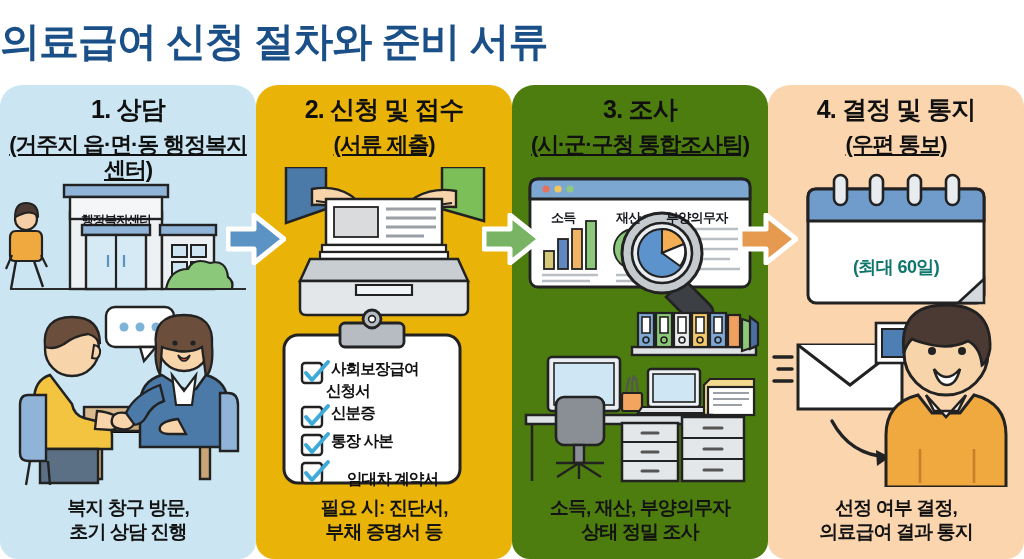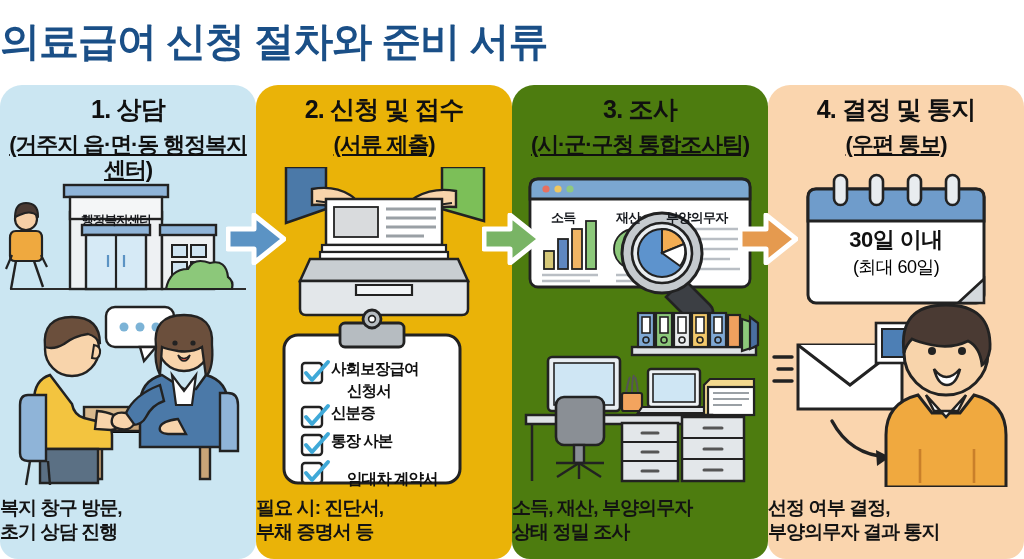--- a/index.html
+++ b/index.html
@@ -64,20 +64,21 @@
     font-size: 22px;
     font-weight: bold;
     letter-spacing: -1.1px;
     margin-top: 10px;
     line-height: 1.12;
     text-decoration: underline;
   }
   .panel-caption {
     position: absolute;
     bottom: 14px; left: 0; width: 100%;
+    text-align: center;
     font-size: 19px;
     font-weight: bold;
     line-height: 1.3;
     letter-spacing: -0.9px;
     color: #131313;
     z-index: 6;
   }
 
   .art {
     position: absolute;
@@ -96,21 +97,20 @@
   .arrow.a1 { left: 226px; }
   .arrow.a2 { left: 482px; }
   .arrow.a3 { left: 738px; }
   .clip-text {
     position: absolute;
     font-size: 15.5px;
     font-weight: bold;
     color: #101010;
     letter-spacing: -0.9px;
     white-space: nowrap;
-    font-family: Liberation Serif, serif;
   }
 
   
   .dash-label {
     position: absolute;
     font-size: 13px;
     font-weight: bold;
     color: #15181d;
     letter-spacing: -0.7px;
     white-space: nowrap;
@@ -118,22 +118,22 @@
 
   
   .cal-line1 {
     position: absolute;
     font-size: 22px; font-weight: bold;
     color: #111; letter-spacing: -0.5px;
     white-space: nowrap;
   }
   .cal-line2 {
     position: absolute;
-    font-size: 18px; font-weight: normal;
-    color: #000000; letter-spacing: -0.6px;
+    font-size: 18px; font-weight: bold;
+    color: #0f766e; letter-spacing: -0.6px;
     white-space: nowrap;
   }
 
   
   .bldg-sign {
     position: absolute;
     font-size: 12.5px; font-weight: bold;
     color: #16181c; letter-spacing: -0.9px;
     white-space: nowrap;
     margin-top: 12px;
@@ -294,21 +294,21 @@
           <g stroke="#3fa9d8" stroke-width="4" fill="none" stroke-linecap="round" stroke-linejoin="round">
             <path d="M50 206 l6 7 l16 -18"></path>
             <path d="M50 250 l6 7 l16 -18"></path>
             <path d="M50 278 l6 7 l16 -18"></path>
             <path d="M50 306 l6 7 l16 -18"></path>
           </g>
         </g>
       </svg>
 
       <div class="clip-text" style="left:75px; top:192px;">사회보장급여</div>
-      <div class="clip-text" style="left:91px; top:214px;">신청서</div>
+      <div class="clip-text" style="left:70px; top:214px;">신청서</div>
       <div class="clip-text" style="left:75px; top:236px;">신분증</div>
       <div class="clip-text" style="left:75px; top:264px;">통장 사본</div>
       <div class="clip-text" style="left:75px; top:302px;margin-left:16px;">임대차 계약서</div>
     </div>
 
     <div class="panel-caption">
       <div>필요 시: 진단서,</div>
       <div>부채 증명서 등</div>
     </div>
   </div>
@@ -490,27 +490,26 @@
           <circle cx="164" cy="184" r="4" fill="#222"></circle>
           <circle cx="194" cy="184" r="4" fill="#222"></circle>
           <path d="M166 202 q12 16 26 0 q-4 16-13 16 q-9 0-13-16z" fill="#ffffff" stroke="#222" stroke-width="2.6"></path>
           <path d="M150 228 q-32 8-32 40 v52 h120 v-52 q0-32-32-40 l-14 18 h-28z" fill="#f0a93f" stroke="#222" stroke-width="3"></path>
           <path d="M158 228 l20 22 l20 -22 l-8 16 h-24z" fill="#ffffff" stroke="#222" stroke-width="2.6"></path>
           <line x1="152" y1="282" x2="152" y2="316" stroke="#c97f2a" stroke-width="2.6"></line>
           <line x1="206" y1="282" x2="206" y2="316" stroke="#c97f2a" stroke-width="2.6"></line>
         </g>
       </svg>
 
-      <div class="cal-line1" style="left:0; top:58px; width:256px; text-align:center;">30일 이내</div>
       <div class="cal-line2" style="left:0; top:88px; width:256px; text-align:center;">(최대 60일)</div>
     </div>
 
     <div class="panel-caption">
       <div>선정 여부 결정,</div>
-      <div>부양의무자 결과 통지</div>
+      <div>의료급여 결과 통지</div>
     </div>
   </div>
 </div>
 
 <div class="arrow a1">
   <svg viewBox="0 0 60 52" width="60" height="52">
     <path d="M2 16 h26 v-14 l30 24 l-30 24 v-14 h-26z" fill="#5b93c4" stroke="#ffffff" stroke-width="5" stroke-linejoin="round"></path>
   </svg>
 </div>
 <div class="arrow a2">

